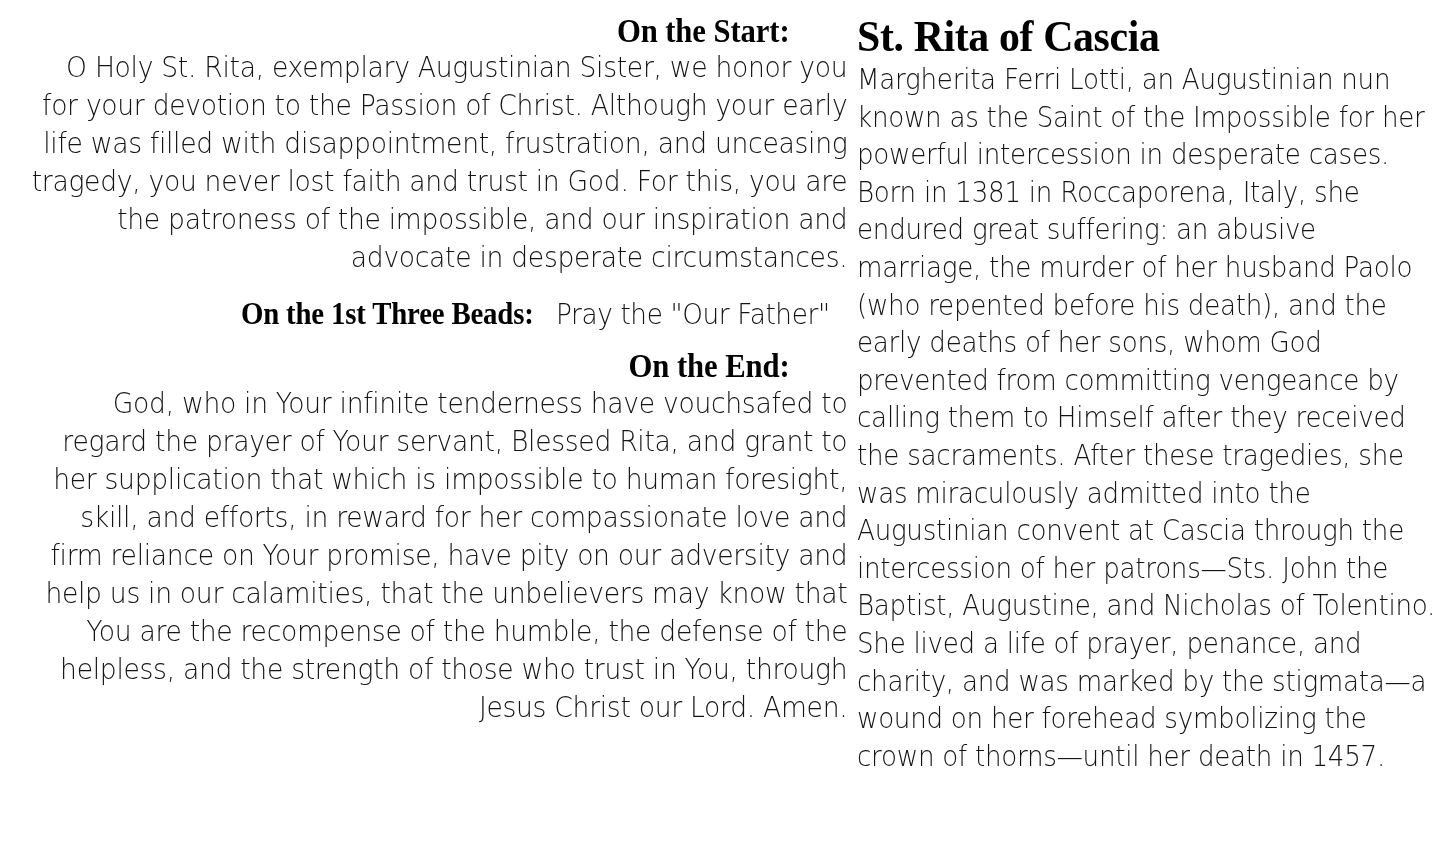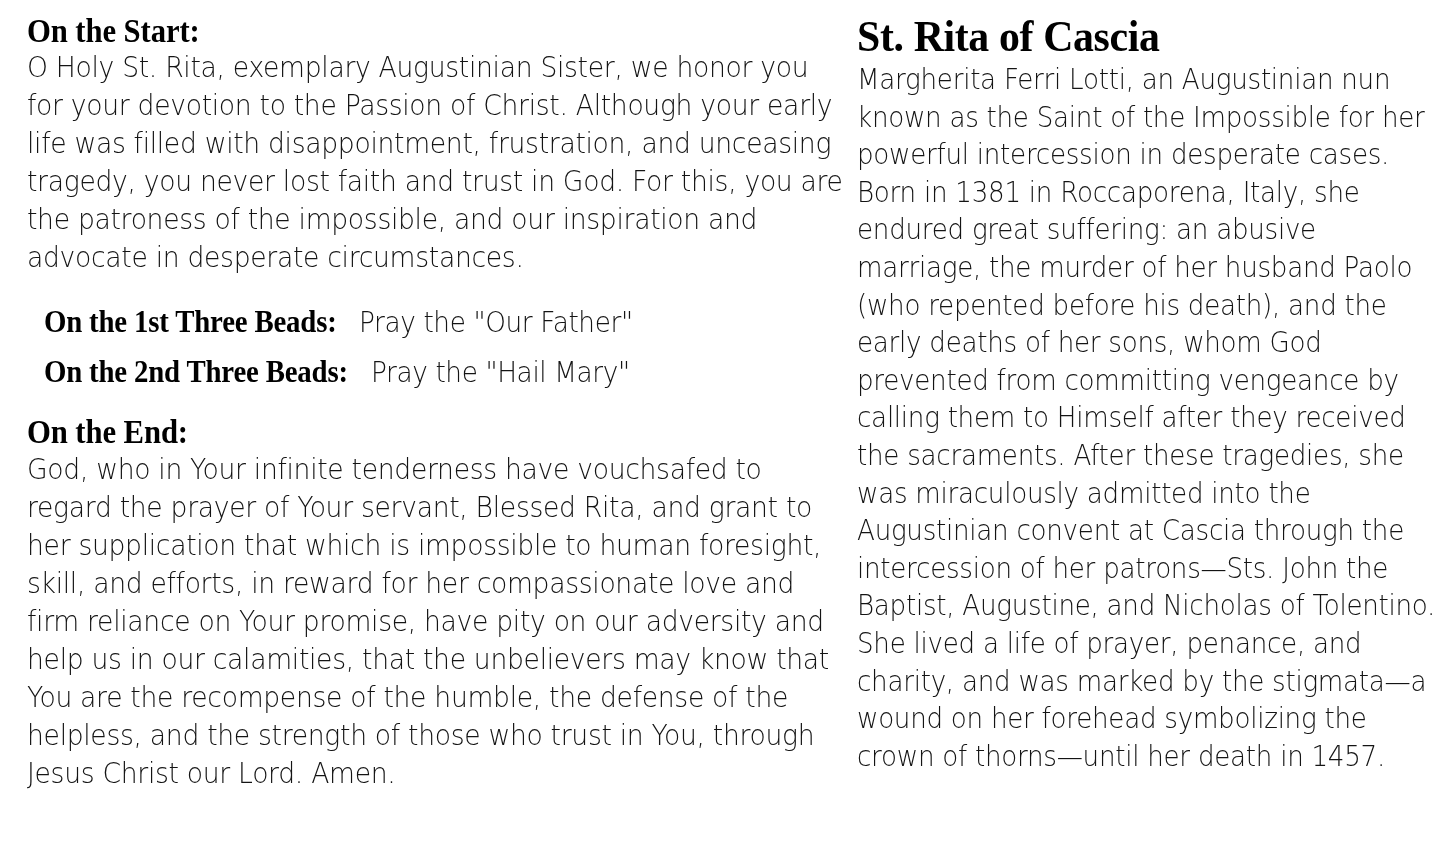--- a/index.html
+++ b/index.html
@@ -29,20 +29,21 @@
     height: 867px;
     box-sizing: border-box;
     padding: 14px 18px 0 27px;
   }
 
   .col-left {
     width: 830px;
     flex: 0 0 830px;
     padding-right: 10px;
     box-sizing: border-box;
+    text-align: right;
   }
 
   .col-right {
     width: 578px;
     flex: 0 0 578px;
     box-sizing: border-box;
     padding-left: 0px;
   }
 
   
@@ -91,21 +92,21 @@
 
   .right-body {
     font-size: 28px;
     line-height: 37.6px;
     letter-spacing: -0.3px;
     width: 107%;
   }
 
   
   .bead-list {
-    margin: 8px;
+    margin: 0;
     padding: 0;
     list-style: none;
   }
 
   .bead-line {
     margin: 0;
     padding: 0 0 0 9px;
     height: 50px;
     line-height: 50px;
     white-space: nowrap;
@@ -151,24 +152,20 @@
 
       <p class="body-text">O Holy St. Rita, exemplary Augustinian Sister, we honor you for your devotion to the Passion of Christ. Although your early life was filled with disappointment, frustration, and unceasing tragedy, you never lost faith and trust in God. For this, you are the patroness of the impossible, and our inspiration and advocate in desperate circumstances.</p>
 
       <div class="gap-after-intro"></div>
 
       <ul class="bead-list">
         <li class="bead-line">
           <span class="bead-label">On the 1st Three Beads:</span>
           <span class="bead-value">Pray the "Our Father"</span>
         </li>
-        <li class="bead-line">
-          <span class="bead-label">On the 2nd Three Beads:</span>
-          <span class="bead-value">Pray the "Hail Mary"</span>
-        </li>
       </ul>
 
       <div class="gap-after-beads"></div>
 
       <h2 class="heading h-end">On the End:</h2>
 
       <p class="body-text">God, who in Your infinite tenderness have vouchsafed to regard the prayer of Your servant, Blessed Rita, and grant to her supplication that which is impossible to human foresight, skill, and efforts, in reward for her compassionate love and firm reliance on Your promise, have pity on our adversity and help us in our calamities, that the unbelievers may know that You are the recompense of the humble, the defense of the helpless, and the strength of those who trust in You, through Jesus Christ our Lord. Amen.</p>
 
     </div>
 

